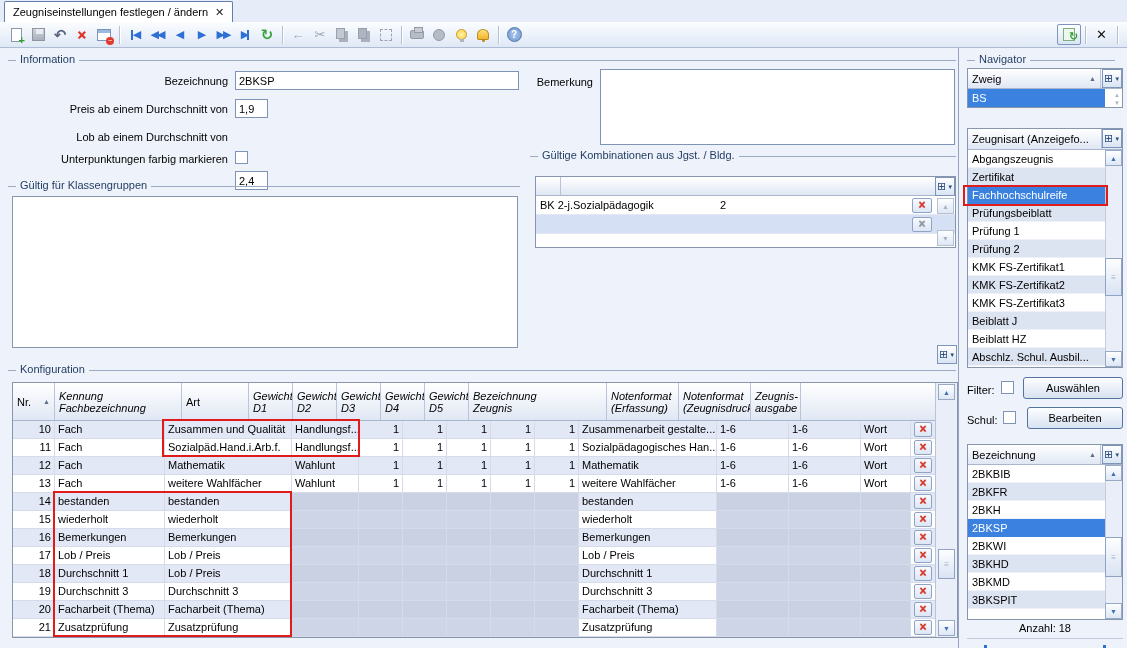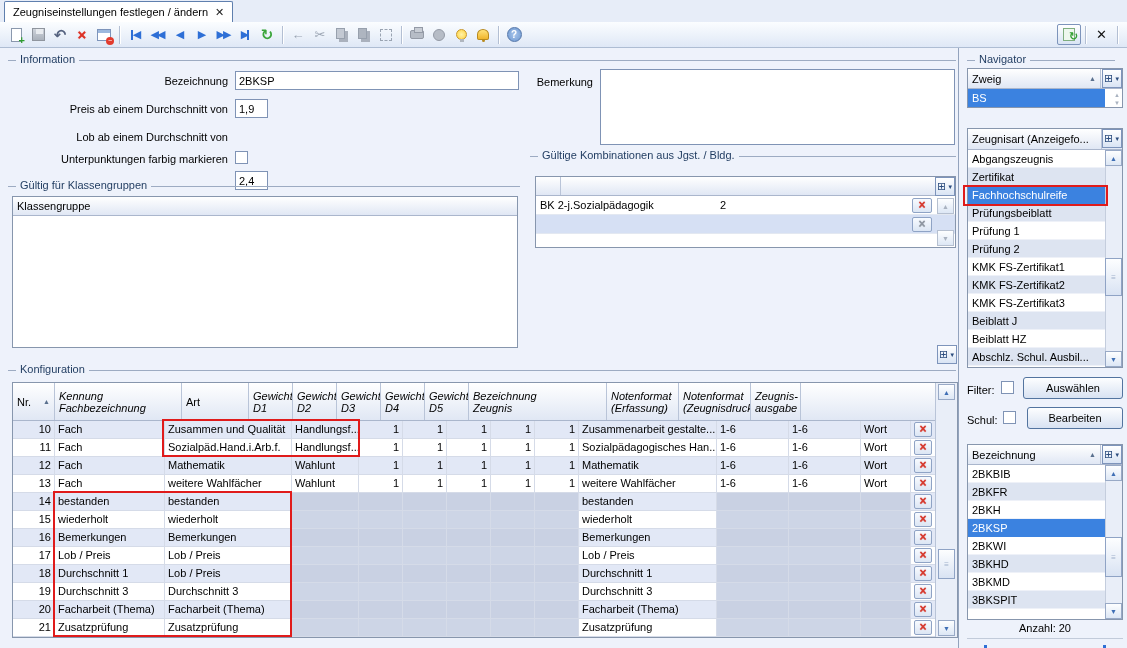--- a/index.html
+++ b/index.html
@@ -206,23 +206,20 @@
 <input type="text" style="left: 235px; top: 127px; width: 33px; height: 19px; margin-top: 44px;" value="2,4">
 <div class="lblr" style="left:30px;top:153px;width:198px">Unterpunktungen farbig markieren</div>
 <div class="cb" style="left:235px;top:151px"></div>
 <div class="lblr" style="left:505px;top:76px;width:88px">Bemerkung</div>
 <textarea style="left: 600px; top: 69px; width: 355px; height: 76px;"></textarea>
 
 <div class="sect" style="left:8px;top:186px;width:512px">
   <span class="slab">Gültig für Klassengruppen</span>
 </div>
 <div class="box" style="left:12px;top:196px;width:506px;height:152px">
-  <div class="ghead" style="height:19px">
-    <div class="hcell" style="flex:1;border-right:none">Klassengruppe</div>
-  </div>
 </div>
 
 <div class="sect" style="left:530px;top:156px;width:426px">
   <span class="slab">Gültige Kombinationen aus Jgst. / Bldg.</span>
 </div>
 <div class="box" style="left:535px;top:176px;width:421px;height:72px">
   <div class="ghead" style="height:19px">
     <div class="hcell" style="width:25px"></div>
     <div class="gridbtn" style="position:absolute;right:0;top:0">⊞<i>▼</i></div>
   </div>
@@ -590,21 +587,21 @@
         <div class="lrow">3BKMD</div>
         <div class="lrow lalt">3BKSPIT</div>
       </div>
     <div style="position:absolute;right:0;top:20px;width:17px;bottom:0;background:#e9eef8;border-left:1px solid #c4cddd">
       <div class="scrollbtn" style="position:absolute;left:-1px;top:0">▲</div>
       <div class="thumb" style="left:-1px;top:72px;height:40px">≡</div>
       <div class="scrollbtn" style="position:absolute;left:-1px;bottom:0">▼</div>
     </div>
   </div>
 
-  <div class="lblr" style="left:8px;top:574px;width:156px;text-align:center">Anzahl: 20</div>
+  <div class="lblr" style="left:8px;top:574px;width:156px;text-align:center">Anzahl: 18</div>
   <div style="position:absolute;left:8px;top:590px;width:156px;border-top:1px solid #c2cbda"></div>
   <div style="position:absolute;left:8px;top:596px;width:156px;display:flex;justify-content:center;gap:9px;align-items:center">
     <span><span class="nbar" style="height:12px;width:3px"></span><span class="barr" style="font-size:14px">◀</span></span>
     <span class="barr" style="font-size:14px">◀◀</span>
     <span class="barr" style="font-size:14px">◀</span>
     <span class="barr" style="font-size:14px">▶</span>
     <span class="barr" style="font-size:14px">▶▶</span>
     <span><span class="barr" style="font-size:14px">▶</span><span class="nbar" style="height:12px;width:3px"></span></span>
   </div>
 </div>

